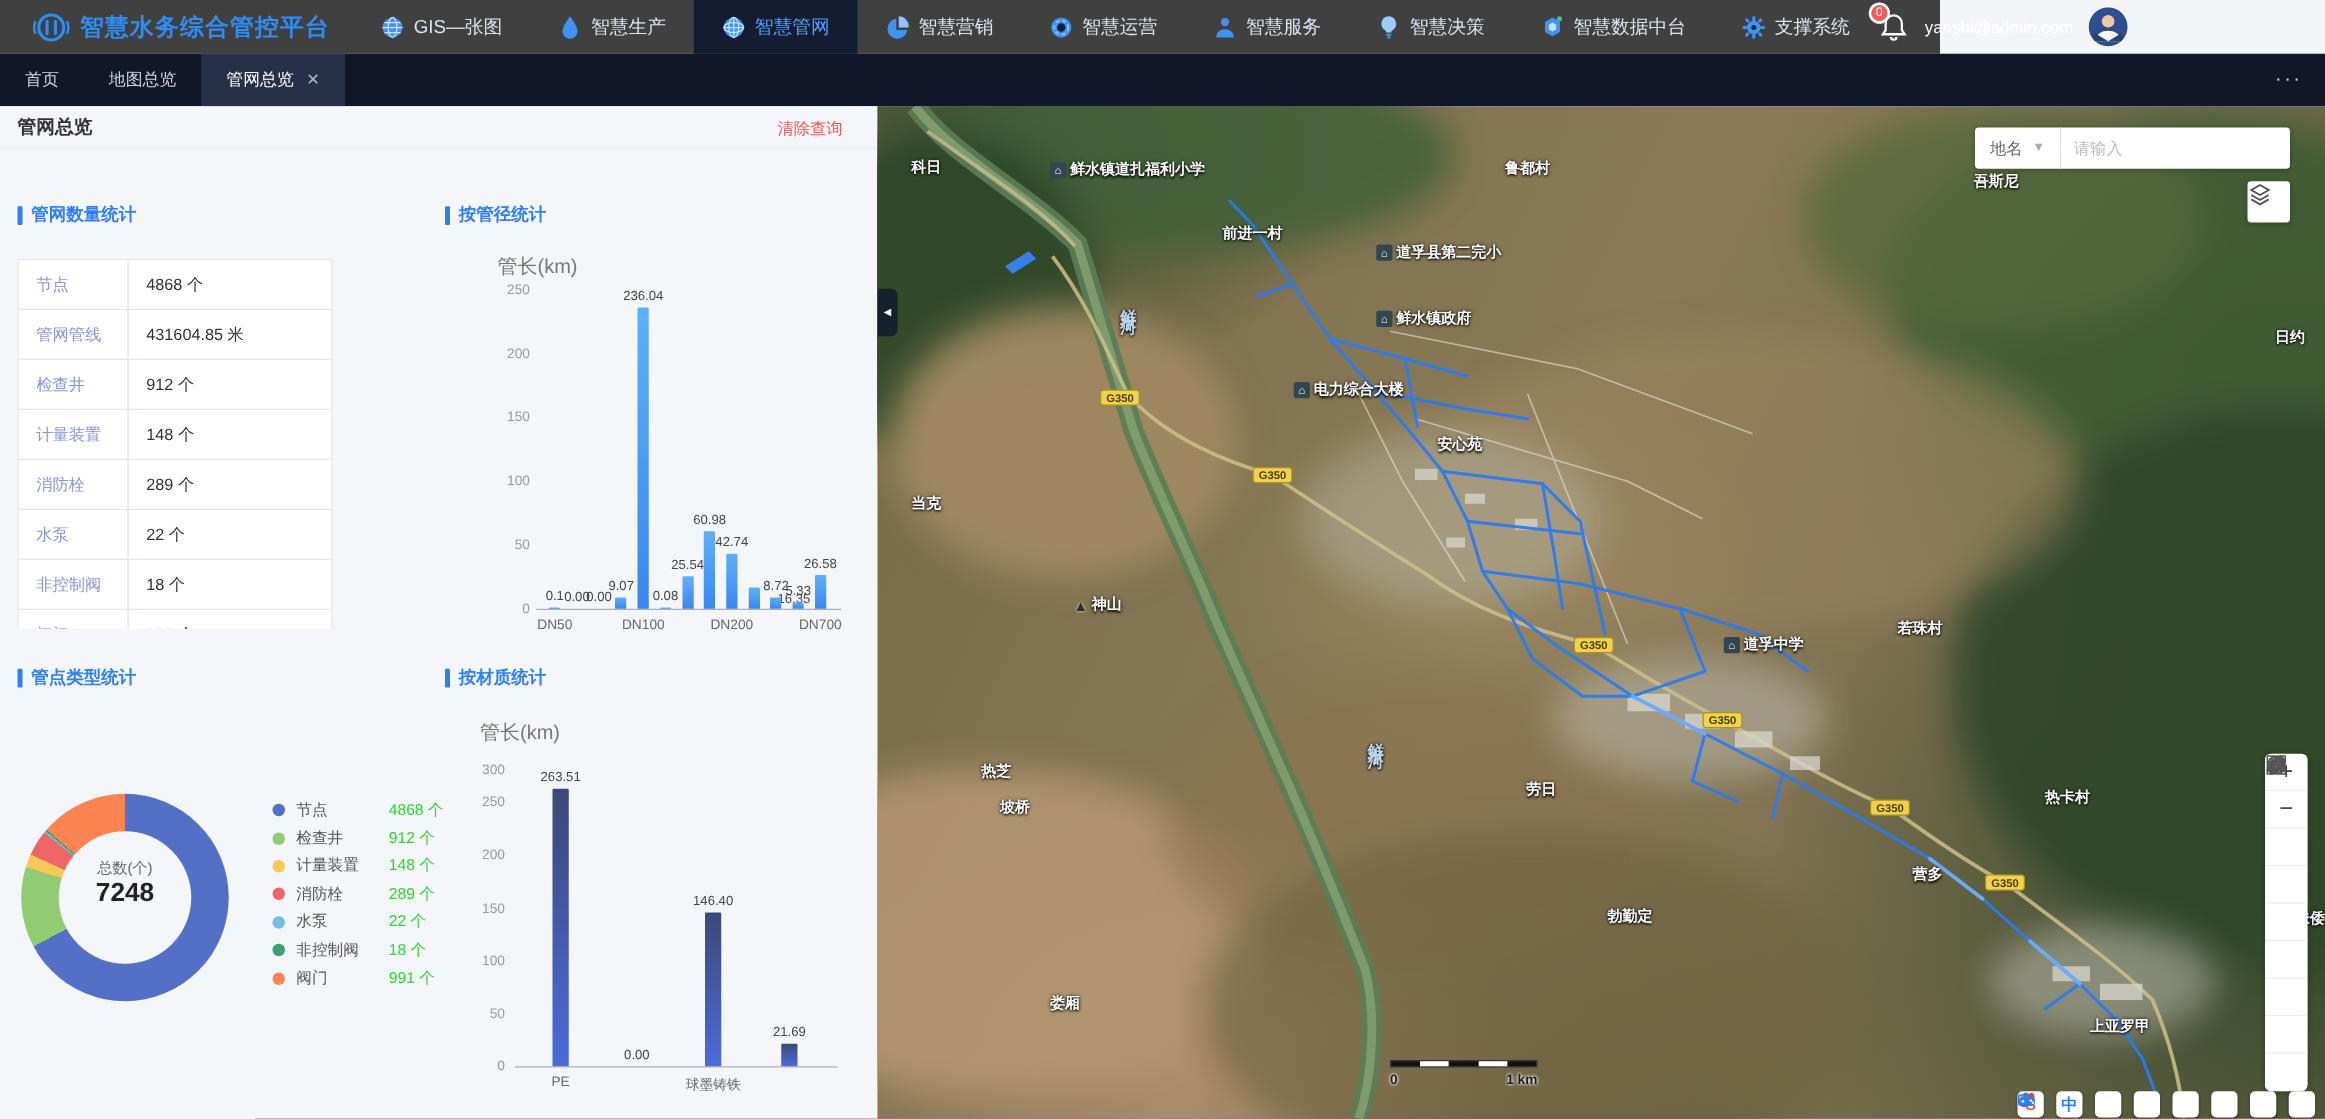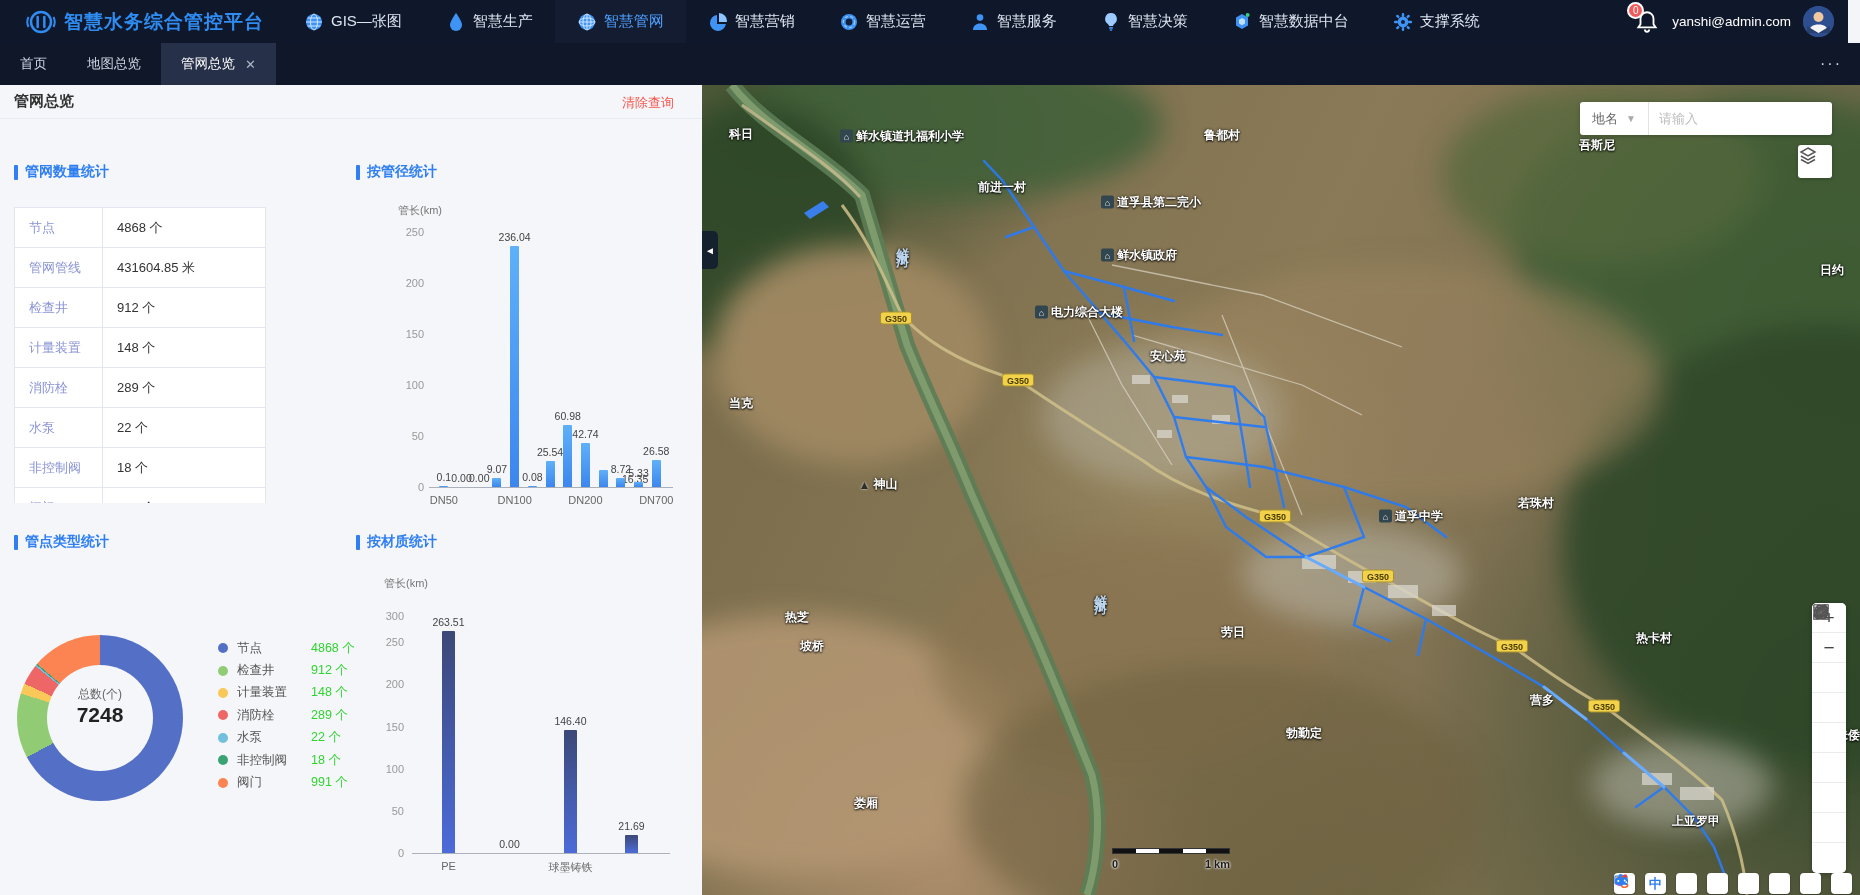--- a/index.html
+++ b/index.html
@@ -1,20 +1,20 @@
 <!DOCTYPE html>
 <html><head>
 <meta charset="utf-8">
 <style>
   html,body{margin:0;padding:0;background:#000;}
   *{box-sizing:border-box;font-family:"Liberation Sans","DejaVu Sans",sans-serif;}
   #app{position:relative;width:1860px;height:895px;overflow:hidden;background:#f4f5f9;}
 
   
-  #topbar{position:absolute;left:0;top:0;width:1848px;height:43px;background:#0f172a;display:flex;align-items:center;}
+  #topbar{position:absolute;left:0;top:0;width:1552px;height:43px;background:#404040;display:flex;align-items:center;}
   .logo{display:flex;align-items:center;gap:8px;padding:0 18px 0 26px;}
   .logo-title{color:#2f8cf2;font-size:19px;font-weight:bold;letter-spacing:1px;white-space:nowrap;}
   #nav{display:flex;align-items:stretch;height:100%;flex:1;}
   .nav-item{display:flex;align-items:center;gap:7px;padding:0 22px;color:#dde4f0;font-size:15px;cursor:pointer;white-space:nowrap;}
   .nav-item.active{background:#141c31;color:#4da0ff;}
   .nav-ic{width:20px;height:20px;display:inline-block;}
   .top-right{display:flex;align-items:center;gap:12px;padding-right:14px;}
   .bell-wrap{position:relative;width:26px;height:26px;}
   .badge{position:absolute;left:-7px;top:-7px;min-width:17px;height:17px;border-radius:9px;background:#f25b5b;border:2px solid #fff;color:#fff;font-size:10px;display:flex;align-items:center;justify-content:center;}
   .user-email{color:#fff;font-size:13.5px;}
@@ -34,21 +34,21 @@
   .clear-btn{position:absolute;right:28px;top:9px;font-size:13px;color:#f4574d;cursor:pointer;}
   .sec-title{position:absolute;font-size:14px;font-weight:bold;color:#2f7ff2;display:flex;align-items:center;gap:7px;}
   .sec-title:before{content:"";display:inline-block;width:4px;height:15px;background:#2f7ff2;border-radius:1px;}
   #table-wrap{position:absolute;left:14px;top:122px;width:254px;height:296px;overflow:hidden;}
   #stats{border-collapse:collapse;width:252px;background:#fff;border:1px solid #c9cdd8;}
   #stats td{border:1px solid #e3e6ef;height:40px;font-size:13px;padding-left:14px;}
   #stats td.k{color:#8a93d6;width:88px;}
   #stats td.v{color:#333;}
   .chart{position:absolute;}
   .tick{position:absolute;color:#999;font-size:11px;text-align:right;width:44px;}
-  .ylab{position:absolute;color:#777;font-size:11px;}
+  .ylab{position:absolute;color:#777;font-size:16px;}
   .axis{position:absolute;height:1px;background:#aab0bc;}
   .bar{position:absolute;border-radius:1px 1px 0 0;}
   .bar-label{position:absolute;color:#444;font-size:10.5px;transform:translateX(-50%);white-space:nowrap;}
   .xlab{position:absolute;color:#666;font-size:11px;transform:translateX(-50%);white-space:nowrap;}
   #donut{position:absolute;left:17px;top:550px;width:166px;height:166px;border-radius:50%;}
   #donut-hole{position:absolute;left:47px;top:580px;width:106px;height:106px;border-radius:50%;background:#f5f6fa;}
   .donut-c1{position:absolute;left:0;top:601px;width:200px;text-align:center;color:#666;font-size:12px;}
   .donut-c2{position:absolute;left:0;top:618px;width:200px;text-align:center;color:#222;font-size:21px;font-weight:bold;}
   #legend{position:absolute;left:218px;top:552px;}
   .lg-row{display:flex;align-items:center;height:22.4px;font-size:12.5px;}
@@ -498,21 +498,21 @@
         </div>
         <div class="mlabel" style="left: 952px; top: 553px;">
           <span>热卡村</span>
         </div>
         <div class="mlabel" style="left: 602px; top: 648px;">
           <span>勃勤定</span>
         </div>
         <div class="mlabel" style="left: 840px; top: 615px;">
           <span>营多</span>
         </div>
-        <div class="mlabel" style="left: 164px; top: 718px;">
+        <div class="mlabel" style="left: 150px; top: 718px;">
           <span>娄厢</span>
         </div>
         <div class="mlabel" style="left: 994px; top: 736px;">
           <span>上亚罗甲</span>
         </div>
         <div class="mlabel" style="left: 1146px; top: 650px;">
           <span>朱倭</span>
         </div>
         <div class="mlabel v" style="left: 200px; top: 158px;">鲜水河</div>
         <div class="mlabel v" style="left: 398px; top: 505px;">鲜水河</div>

